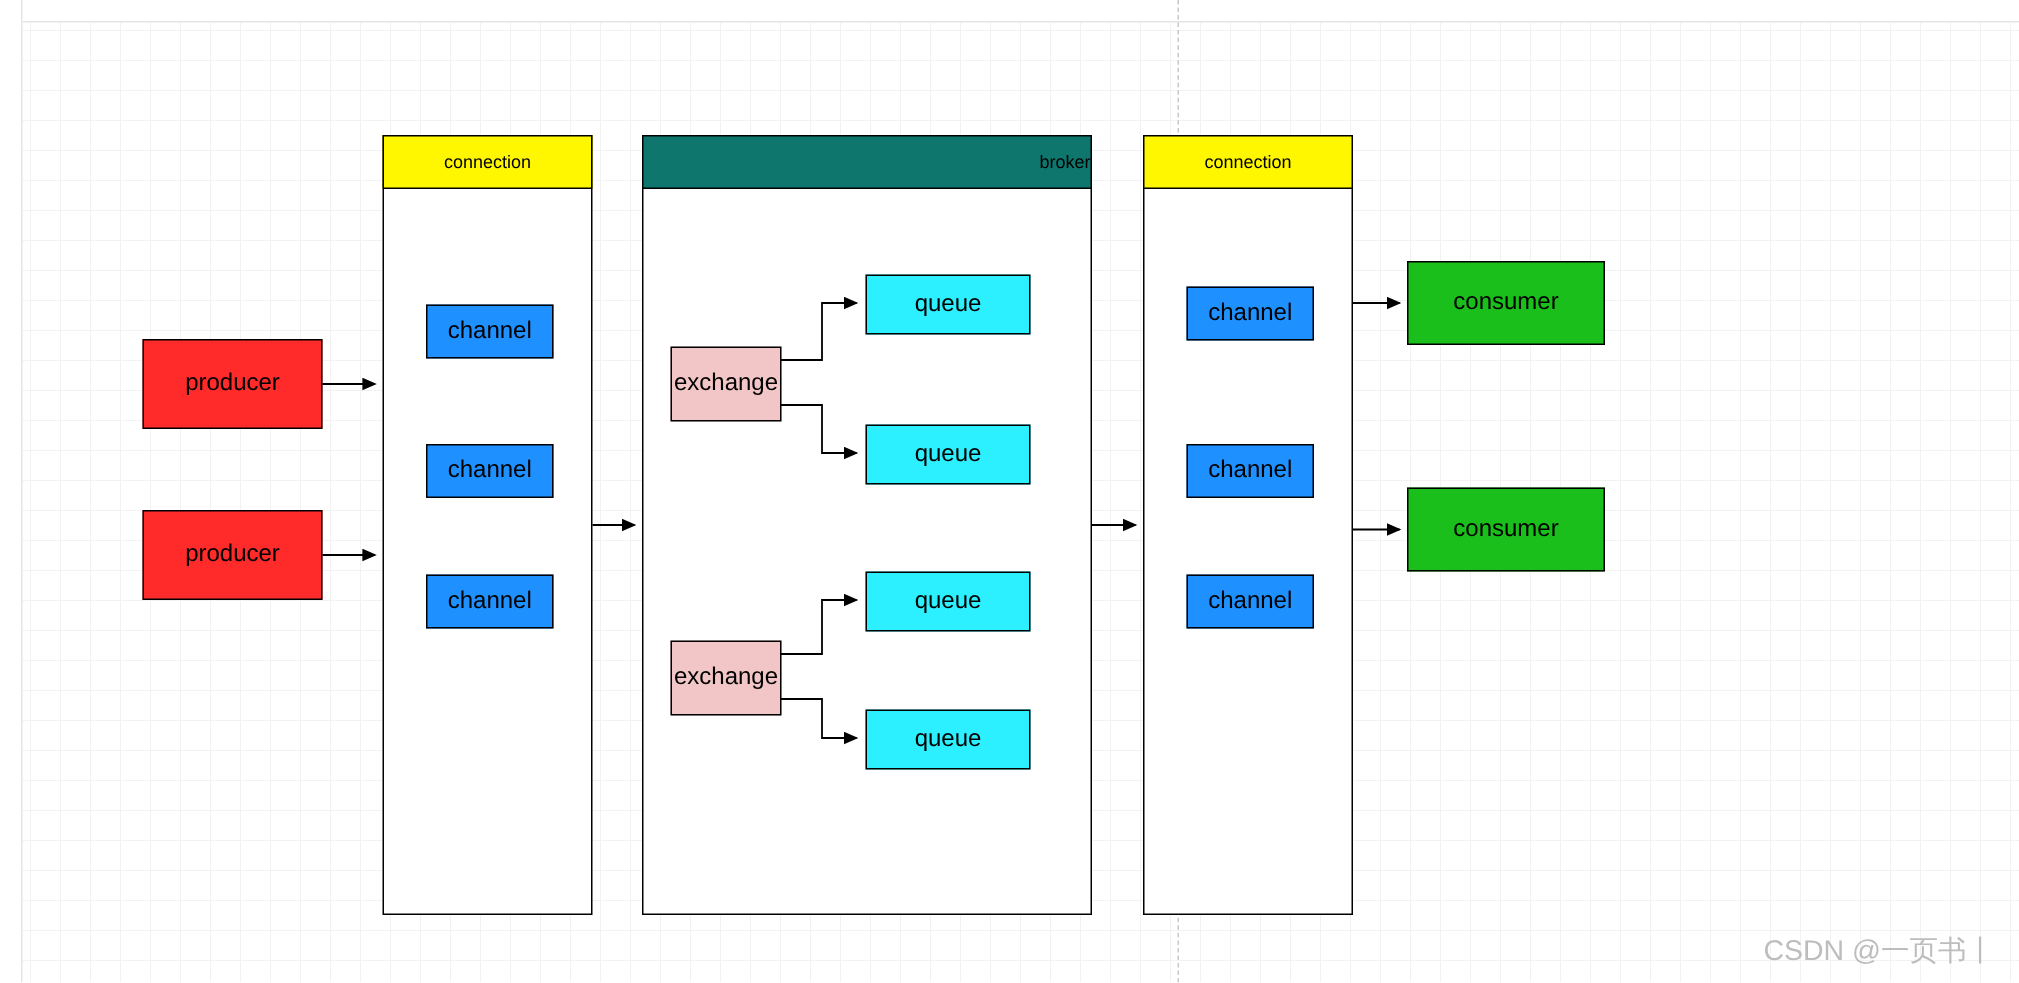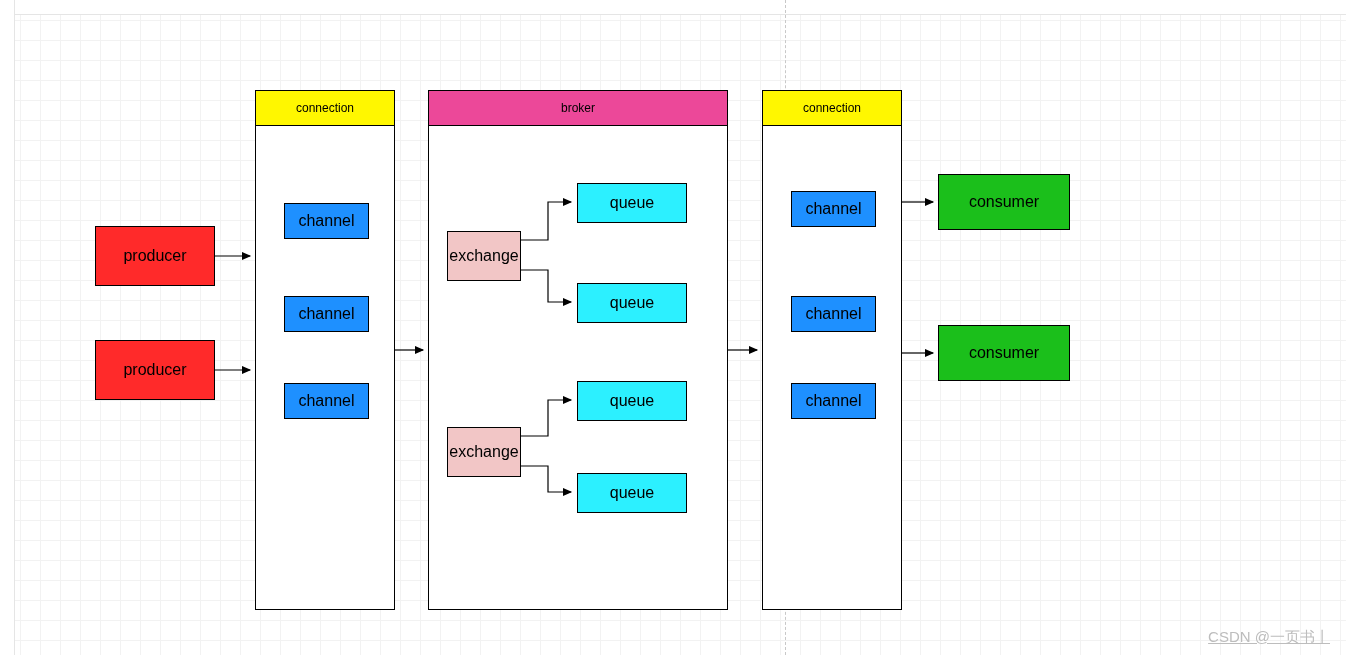--- a/index.html
+++ b/index.html
@@ -63,23 +63,22 @@
     border: 1px solid #000;
     box-sizing: border-box;
     display: flex; align-items: center; justify-content: center;
     font-size: 12px;
   }
   .watermark {
     position: absolute;
     right: 16px;
     bottom: 8px;
     color: #bdbdbd;
-    font-size: 15px;
+    font-size: 19px;
     font-family: "Microsoft YaHei", Arial, sans-serif;
-    text-decoration: underline;
   }
   svg.arrows {
     position: absolute;
     inset: 0;
     width: 1346px;
     height: 655px;
     pointer-events: none;
   }
 </style>
 </head>
@@ -106,21 +105,21 @@
   </div>
   <div class="box" style="left:28px; top:205px; width:85px; height:36px; background:#1e90ff;">
     <span>channel</span>
   </div>
   <div class="box" style="left:28px; top:292px; width:85px; height:36px; background:#1e90ff;">
     <span>channel</span>
   </div>
 </div>
 
 <div class="container" style="left:428px; top:90px; width:300px; height:520px;">
-  <div class="header" style="background:#ec4899; color:#000;">
+  <div class="header" style="background:#0f766e; color:#000;justify-content:flex-end;">
     <span>broker</span>
   </div>
 
   <div class="box" style="left:18px; top:140px; width:74px; height:50px; background:#f2c6c6;">
     <span>exchange</span>
   </div>
   <div class="box" style="left:148px; top:92px;  width:110px; height:40px; background:#2cf0ff;">
     <span>queue</span>
   </div>
   <div class="box" style="left:148px; top:192px; width:110px; height:40px; background:#2cf0ff;">

